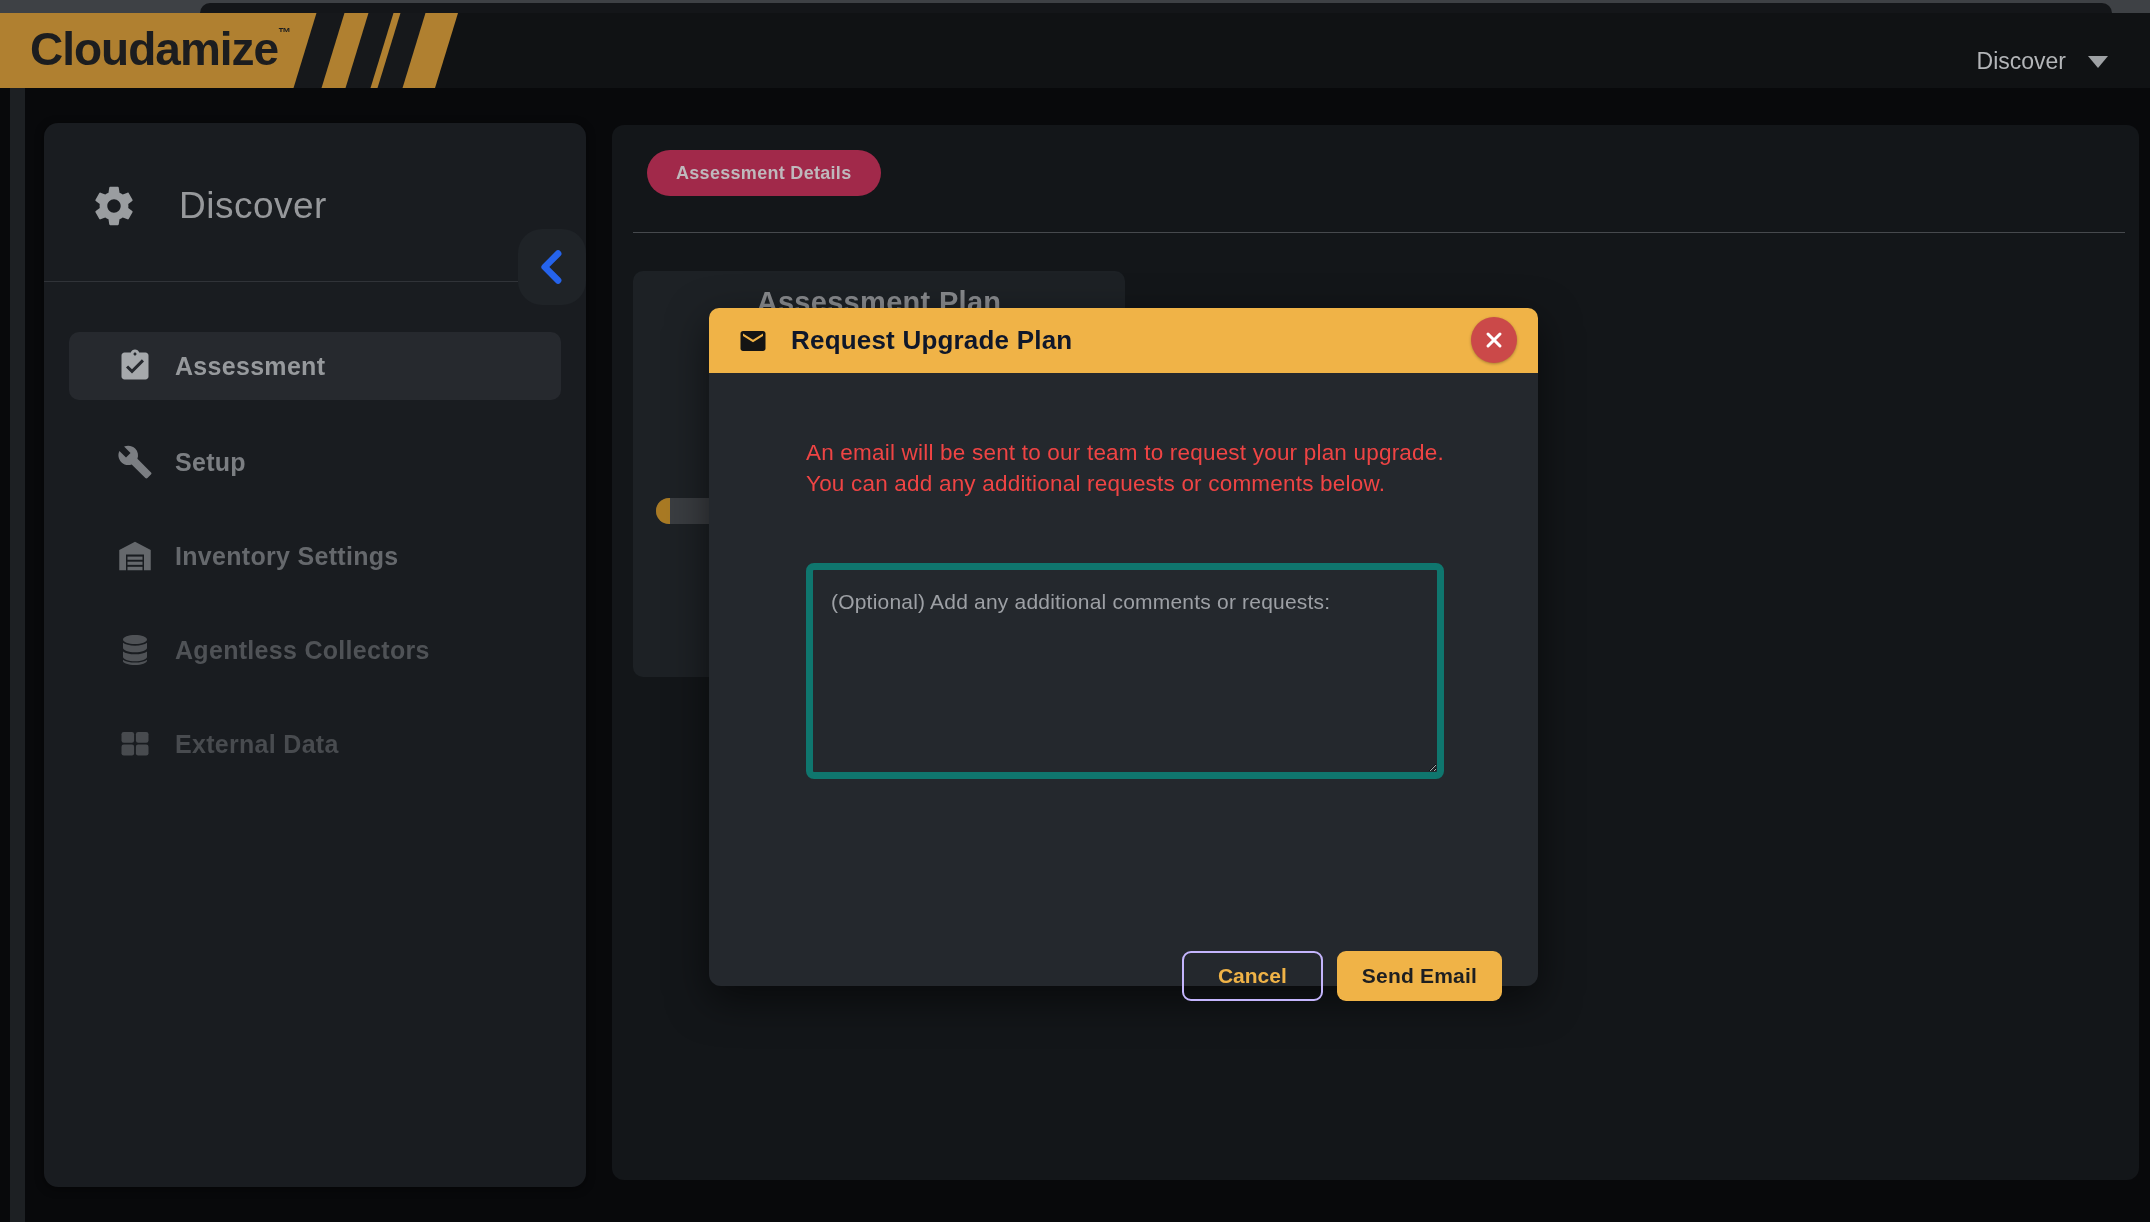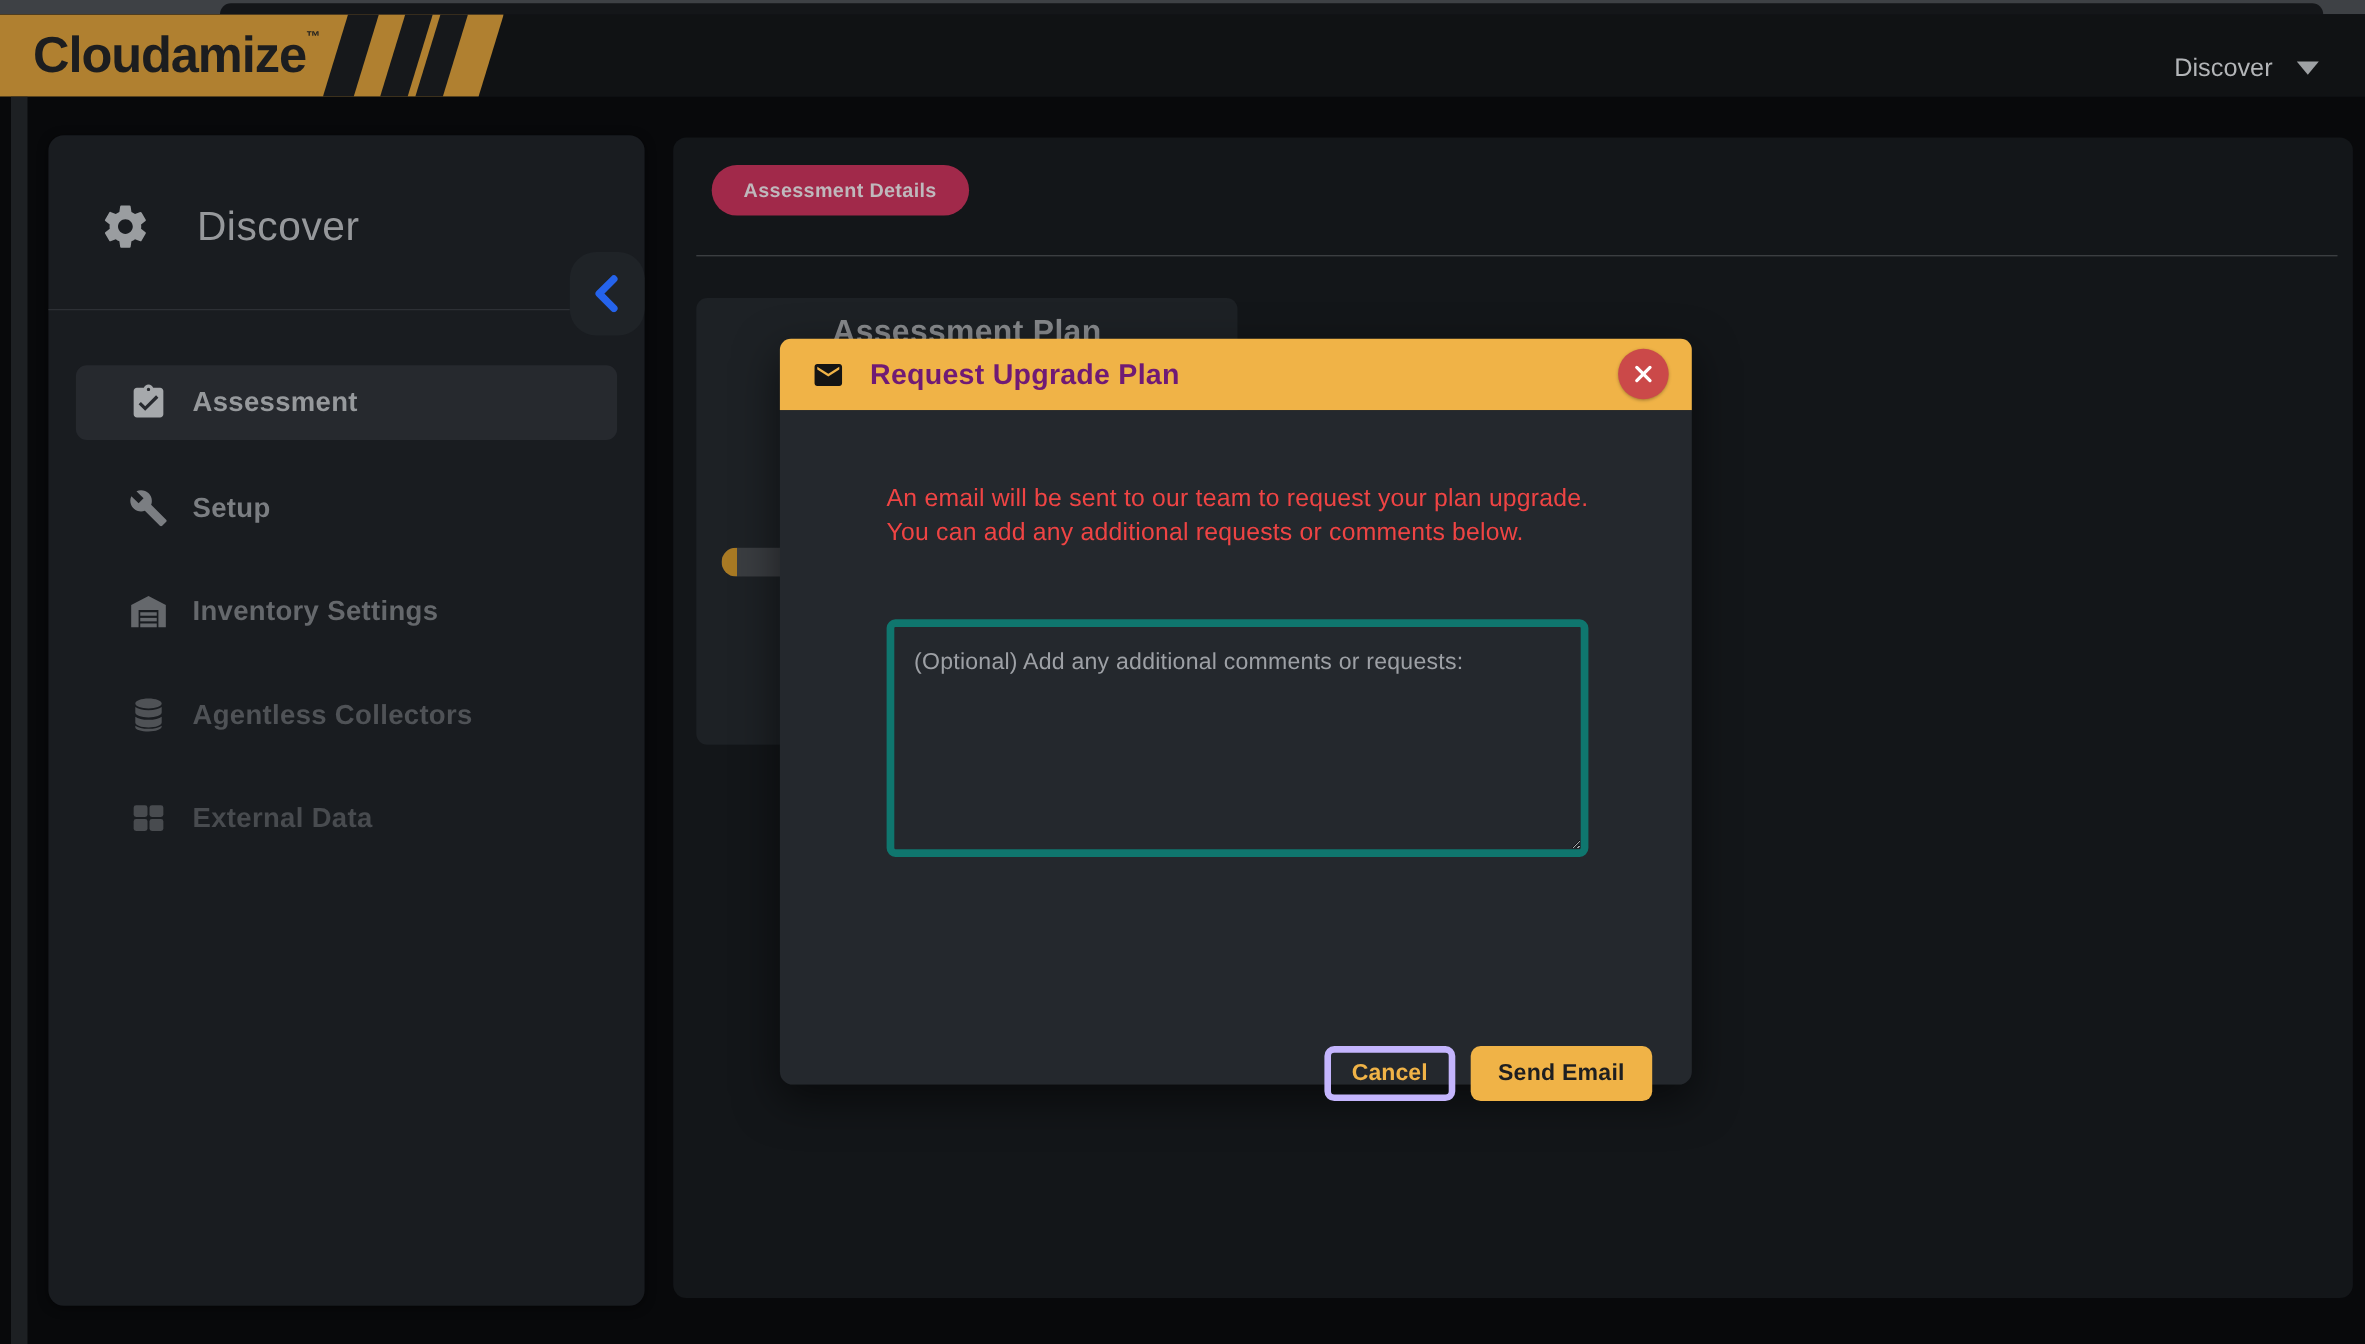--- a/index.html
+++ b/index.html
@@ -84,21 +84,21 @@
   
   .modal{
     position:absolute;left:709px;top:308px;width:829px;height:678px;
     border-radius:12px;box-shadow:0 14px 40px rgba(0,0,0,.55);z-index:5;
   }
   .modal-header{
     position:absolute;left:0;top:0;width:100%;height:65px;background:#f0b347;
     border-radius:10px 10px 0 0;display:flex;align-items:center;box-sizing:border-box;padding:0 26px;
   }
   .modal-header .mail-icon{width:36px;height:30px;color:#141414;flex:0 0 auto;}
-  .modal-title{margin-left:20px;font-size:26px;font-weight:700;color:#701a75;letter-spacing:.2px;}
+  .modal-title{margin-left:20px;font-size:26px;font-weight:700;color:#0f172a;letter-spacing:.2px;}
   .modal-close{
     position:absolute;right:21px;top:9px;width:46px;height:46px;border-radius:50%;
     background:#cb4949;display:flex;align-items:center;justify-content:center;cursor:pointer;
     box-shadow:0 1px 3px rgba(0,0,0,.3);
   }
   .modal-close svg{width:20px;height:20px;}
   .modal-body{
     position:absolute;left:0;top:65px;width:100%;height:613px;background:#24282d;
     border-radius:0 0 12px 12px;box-sizing:border-box;
   }
@@ -112,21 +112,21 @@
     padding:20px 18px;font-family:"Liberation Sans",sans-serif;font-size:21px;color:#3b82f6;
     resize:both;outline:none;
   }
   .modal-textarea::placeholder{color:#9da0a5;letter-spacing:.2px;}
   .modal-actions{position:absolute;right:36px;top:578px;display:flex;gap:14px;}
   .btn{
     height:50px;border-radius:9px;font-family:"Liberation Sans",sans-serif;
     font-size:21px;display:flex;align-items:center;cursor:pointer;box-sizing:border-box;
   }
   .btn-cancel{
-    padding:0 19px;background:transparent;border:6px solid #c4b5fd;color:#f0b347;font-weight:600;
+    padding:0 34px;background:transparent;border:2px solid #c4b5fd;color:#f0b347;font-weight:600;
   }
   .btn-send{
     padding:0 25px;background:#f0b347;border:none;color:#1e1f21;font-weight:700;letter-spacing:.2px;
   }
 </style>
 </head>
 <body>
 
 <div id="screen">
 

